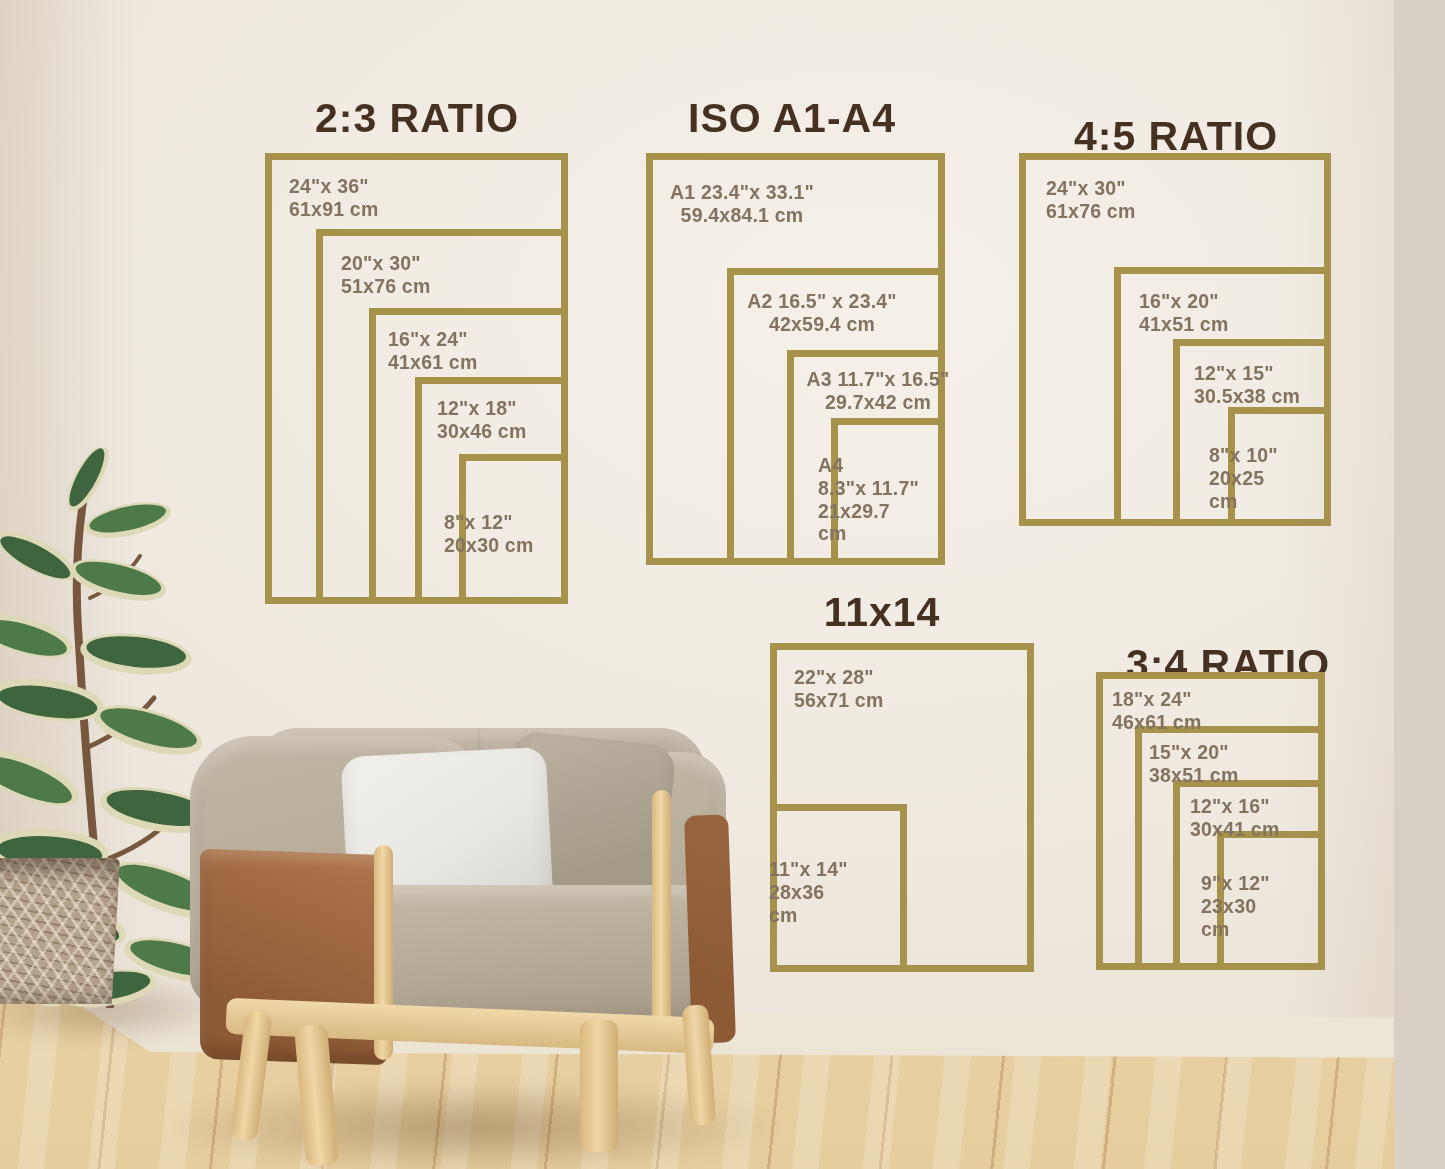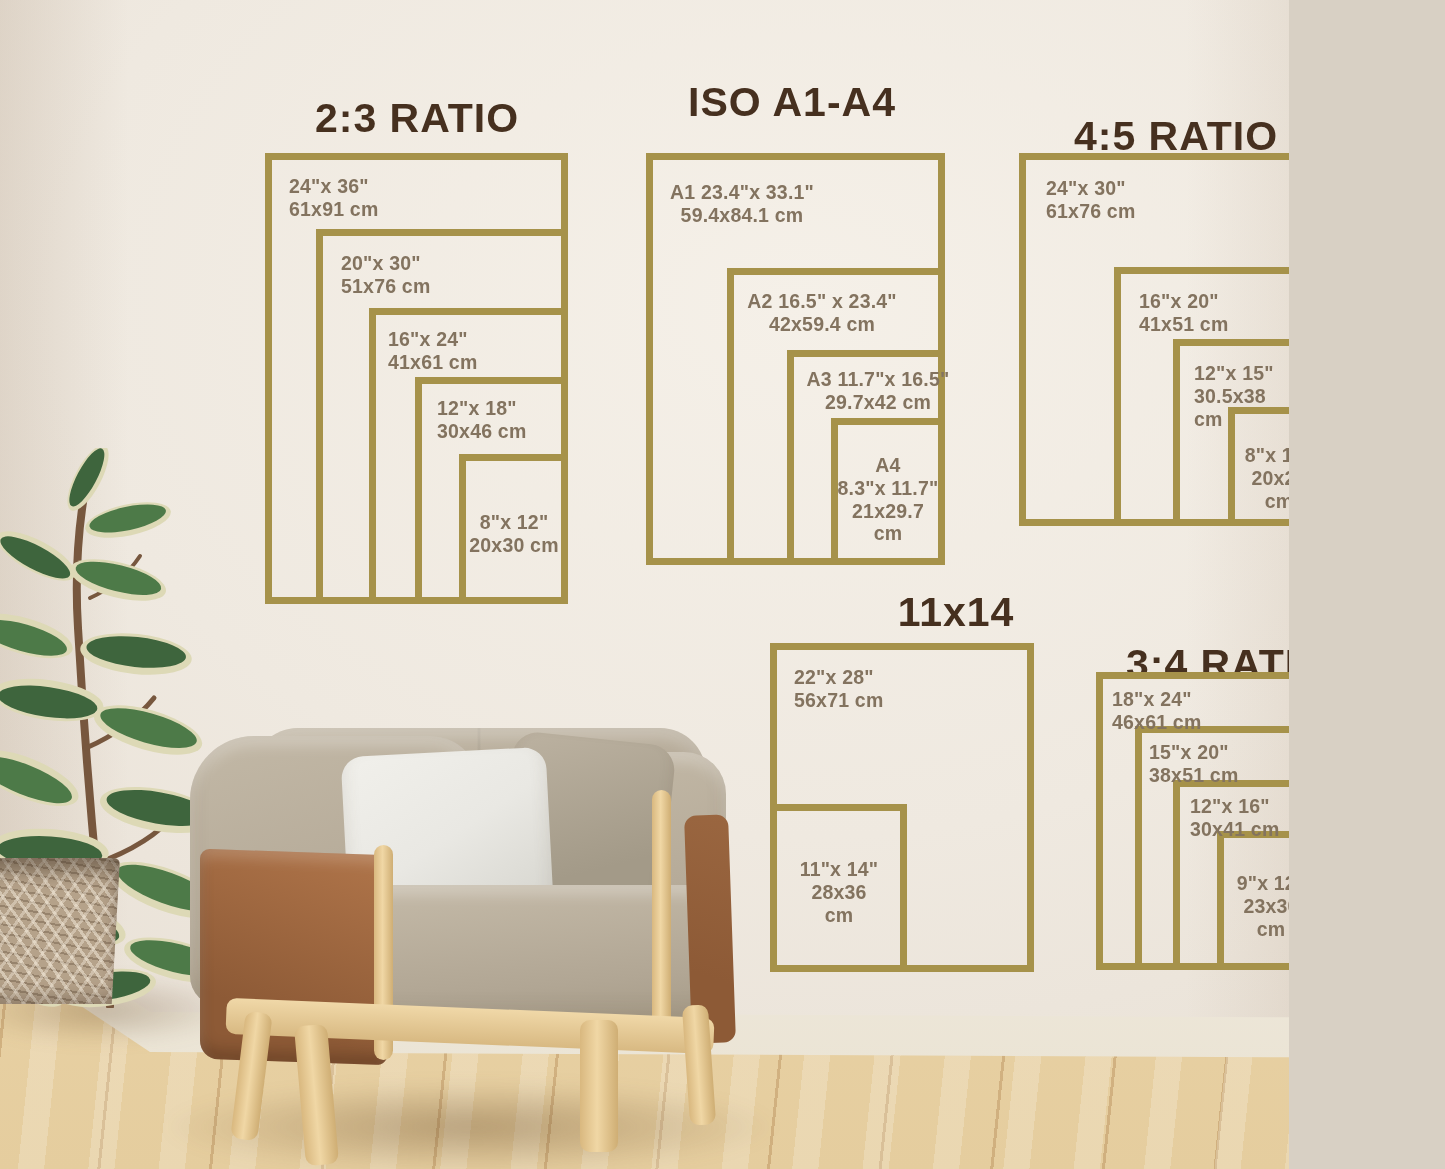--- a/index.html
+++ b/index.html
@@ -4,42 +4,42 @@
 <style>
   :root{
     --frame:#a6924a; --title-text:#46301f; --label-text:#83735f;
     --wall-a:#f5f0e8; --wall-b:#efe9e0; --wall-c:#e6ddd1;
     --baseboard:#f7f2e8; --floor-a:#f2e2bf; --floor-b:#e5cd9e; --seam:#a5743e;
     --wood:#ecd2a0; --wood-dark:#cfae74; --leather:#b0754a; --leather-dark:#8d5a36;
     --fabric:#b6ab99; --fabric-dark:#a0957f; --pillow:#e9e8e3; --pot:#b5a28a;
     --leaf-dark:#3e653d; --leaf-mid:#4d7a48; --leaf-cream:#ddd9b6; --stem:#77573e;
   }
   html,body{margin:0;padding:0;background:#d8d0c4;}
-  .scene{position:relative;width:1289px;height:1169px;overflow:hidden;
+  .scene{position:relative;width:1394px;height:1169px;overflow:hidden;
     font-family:"Liberation Sans",sans-serif;
     background:
       linear-gradient(90deg, rgba(140,110,80,.16), rgba(140,110,80,0) 10%),
       linear-gradient(270deg, rgba(150,120,90,.10), rgba(150,120,90,0) 8%),
       radial-gradient(120% 95% at 62% 26%, var(--wall-a) 0%, var(--wall-b) 48%, var(--wall-c) 100%);}
   .baseboard{position:absolute;inset:0;background:linear-gradient(180deg,#efe8da, var(--baseboard) 40%, #e9e2d2);
     clip-path:polygon(0 912px,150px 1012px,1445px 1018px,1445px 1062px,150px 1054px,0 954px);}
   .floor{position:absolute;inset:0;
     background:
       repeating-linear-gradient(96deg, rgba(255,255,255,.20) 0 26px, rgba(255,255,255,0) 26px 70px),
       repeating-linear-gradient(96deg, rgba(165,116,62,0) 0 108px, rgba(165,116,62,.33) 108px 111px),
       linear-gradient(180deg, var(--floor-a), #eed9b0 45%, var(--floor-b));
     clip-path:polygon(0 952px,150px 1052px,1445px 1058px,1445px 1169px,0 1169px);}
   .shadow{position:absolute;border-radius:50%;filter:blur(8px);}
   
   .frame{position:absolute;border:7px solid var(--frame);box-sizing:border-box;}
   .title{position:absolute;margin:0;text-align:center;color:var(--title-text);
     font-size:41px;font-weight:800;line-height:1;letter-spacing:1px;}
   .lbl{position:absolute;color:var(--label-text);font-weight:700;font-size:19.5px;
     line-height:1.17;letter-spacing:.2px;white-space:pre-line;}
-  .lbl.c{text-align:center;width:140px;}
+  .lbl.c{width:140px;}
   .lbl.c2{text-align:center;width:200px;}
   
   .chair div{position:absolute;}
   .cushion{background:linear-gradient(165deg,#c2b8a6, var(--fabric) 55%, var(--fabric-dark));
     box-shadow:inset 0 -14px 22px rgba(70,50,30,.10), inset 0 10px 14px rgba(255,255,255,.25);}
   .wood{background:linear-gradient(90deg,#d9b87f,#f0d7a5 45%,var(--wood-dark));border-radius:10px;}
   .pot{position:absolute;background-color:var(--pot);
     background-image:
       repeating-linear-gradient(55deg, rgba(245,236,220,.50) 0 3px, rgba(0,0,0,0) 3px 11px),
       repeating-linear-gradient(-55deg, rgba(243,233,218,.42) 0 3px, rgba(0,0,0,0) 3px 13px),
@@ -68,21 +68,21 @@
 51x76 cm</div>
     <div class="lbl" style="left:388px;top:328px">16"x 24"
 41x61 cm</div>
     <div class="lbl" style="left:437px;top:397px">12"x 18"
 30x46 cm</div>
     <div class="lbl c" style="left:444px;top:511px">8"x 12"
 20x30 cm</div>
   </section>
 
   <section>
-    <h2 class="title" style="left:642px;top:82px;width:300px">ISO A1-A4</h2>
+    <h2 class="title" style="left:642px;top:98px;width:300px">ISO A1-A4</h2>
     <div class="frame" style="left:646px;top:153px;width:299px;height:412px"></div>
     <div class="frame" style="left:727px;top:268px;width:218px;height:297px"></div>
     <div class="frame" style="left:787px;top:350px;width:158px;height:215px"></div>
     <div class="frame" style="left:831px;top:418px;width:114px;height:147px"></div>
     <div class="lbl c2" style="left:642px;top:181px">A1 23.4"x 33.1"
 59.4x84.1 cm</div>
     <div class="lbl c2" style="left:722px;top:290px">A2 16.5" x 23.4"
 42x59.4 cm</div>
     <div class="lbl c2" style="left:778px;top:368px">A3 11.7"x 16.5"
 29.7x42 cm</div>
@@ -103,21 +103,21 @@
     <div class="lbl" style="left:1139px;top:290px">16"x 20"
 41x51 cm</div>
     <div class="lbl" style="left:1194px;top:362px">12"x 15"
 30.5x38 cm</div>
     <div class="lbl c" style="left:1209px;top:444px">8"x 10"
 20x25
 cm</div>
   </section>
 
   <section>
-    <h2 class="title" style="left:806px;top:592px;width:300px">11x14</h2>
+    <h2 class="title" style="left:732px;top:592px;width:300px">11x14</h2>
     <div class="frame" style="left:770px;top:643px;width:264px;height:329px"></div>
     <div class="frame" style="left:770px;top:804px;width:137px;height:168px"></div>
     <div class="lbl" style="left:794px;top:666px">22"x 28"
 56x71 cm</div>
     <div class="lbl c" style="left:769px;top:858px">11"x 14"
 28x36
 cm</div>
   </section>
 
   <section>

